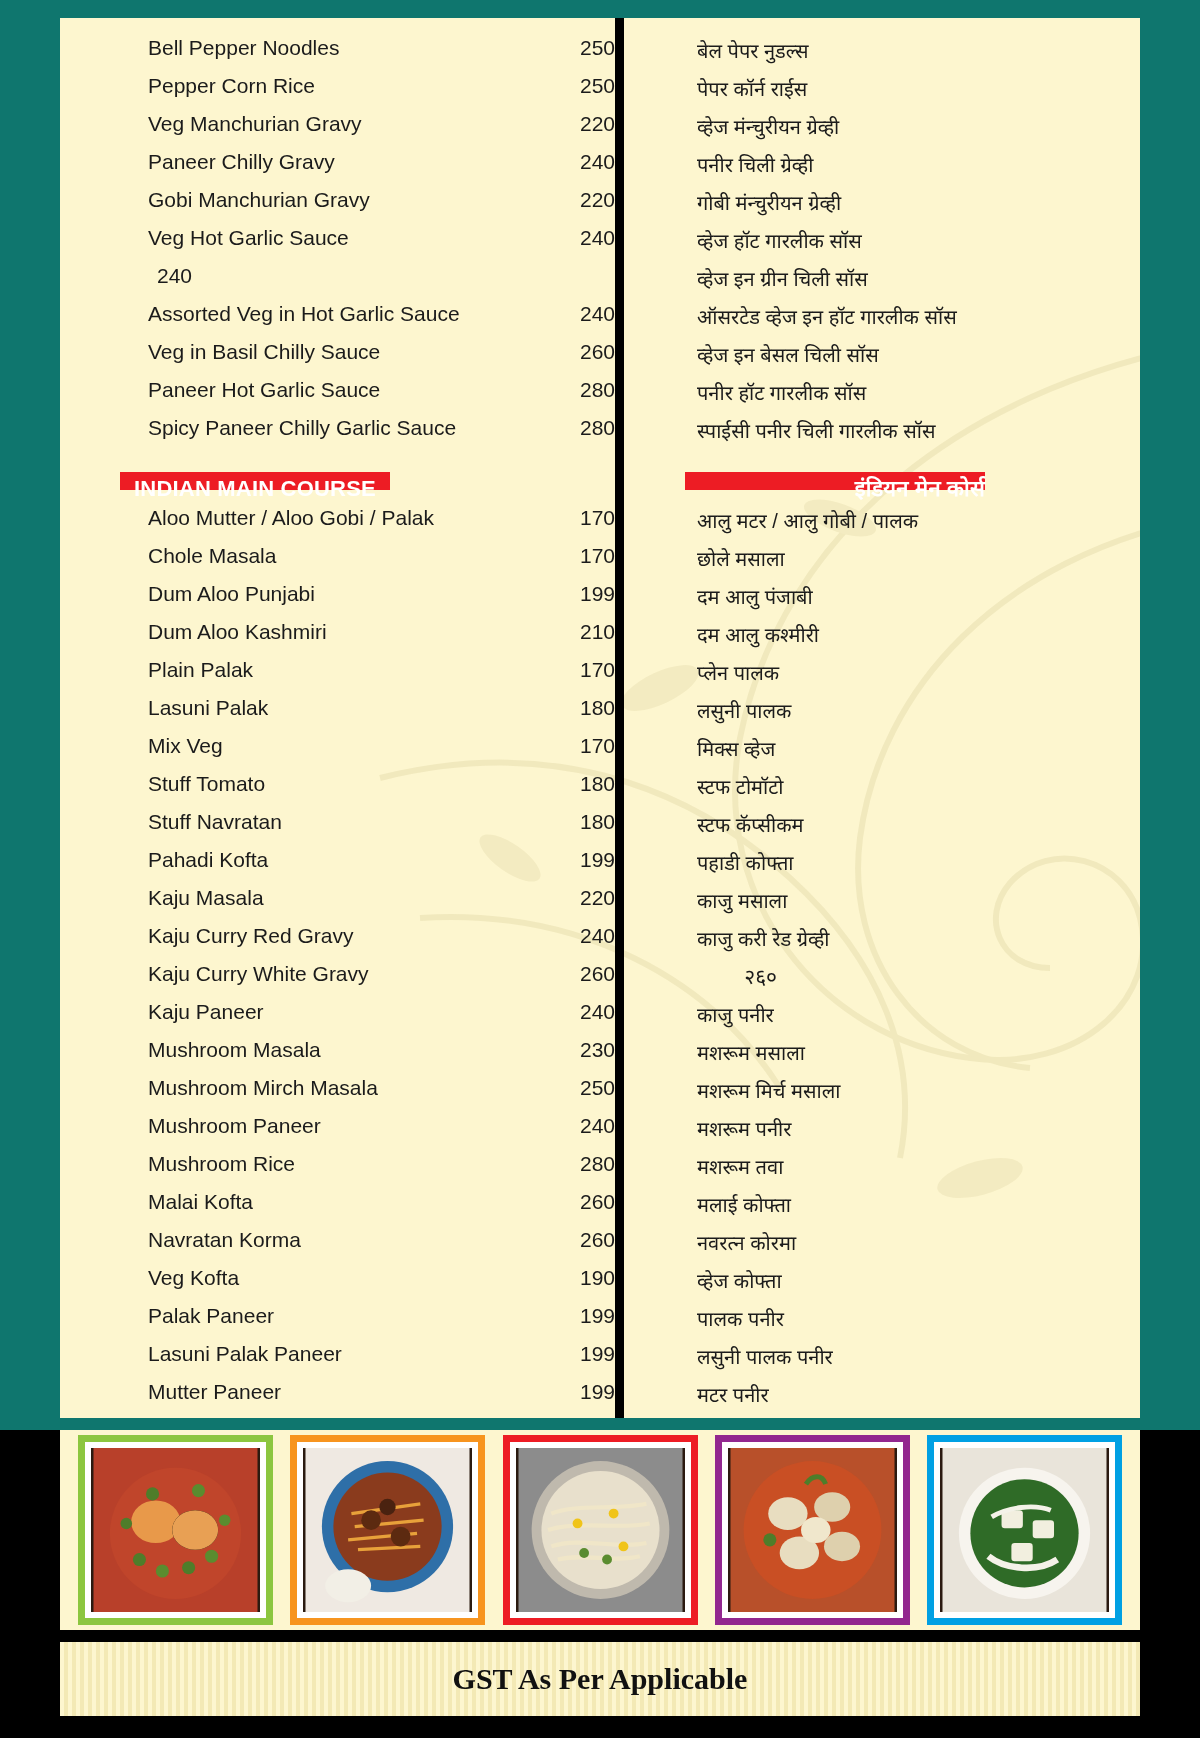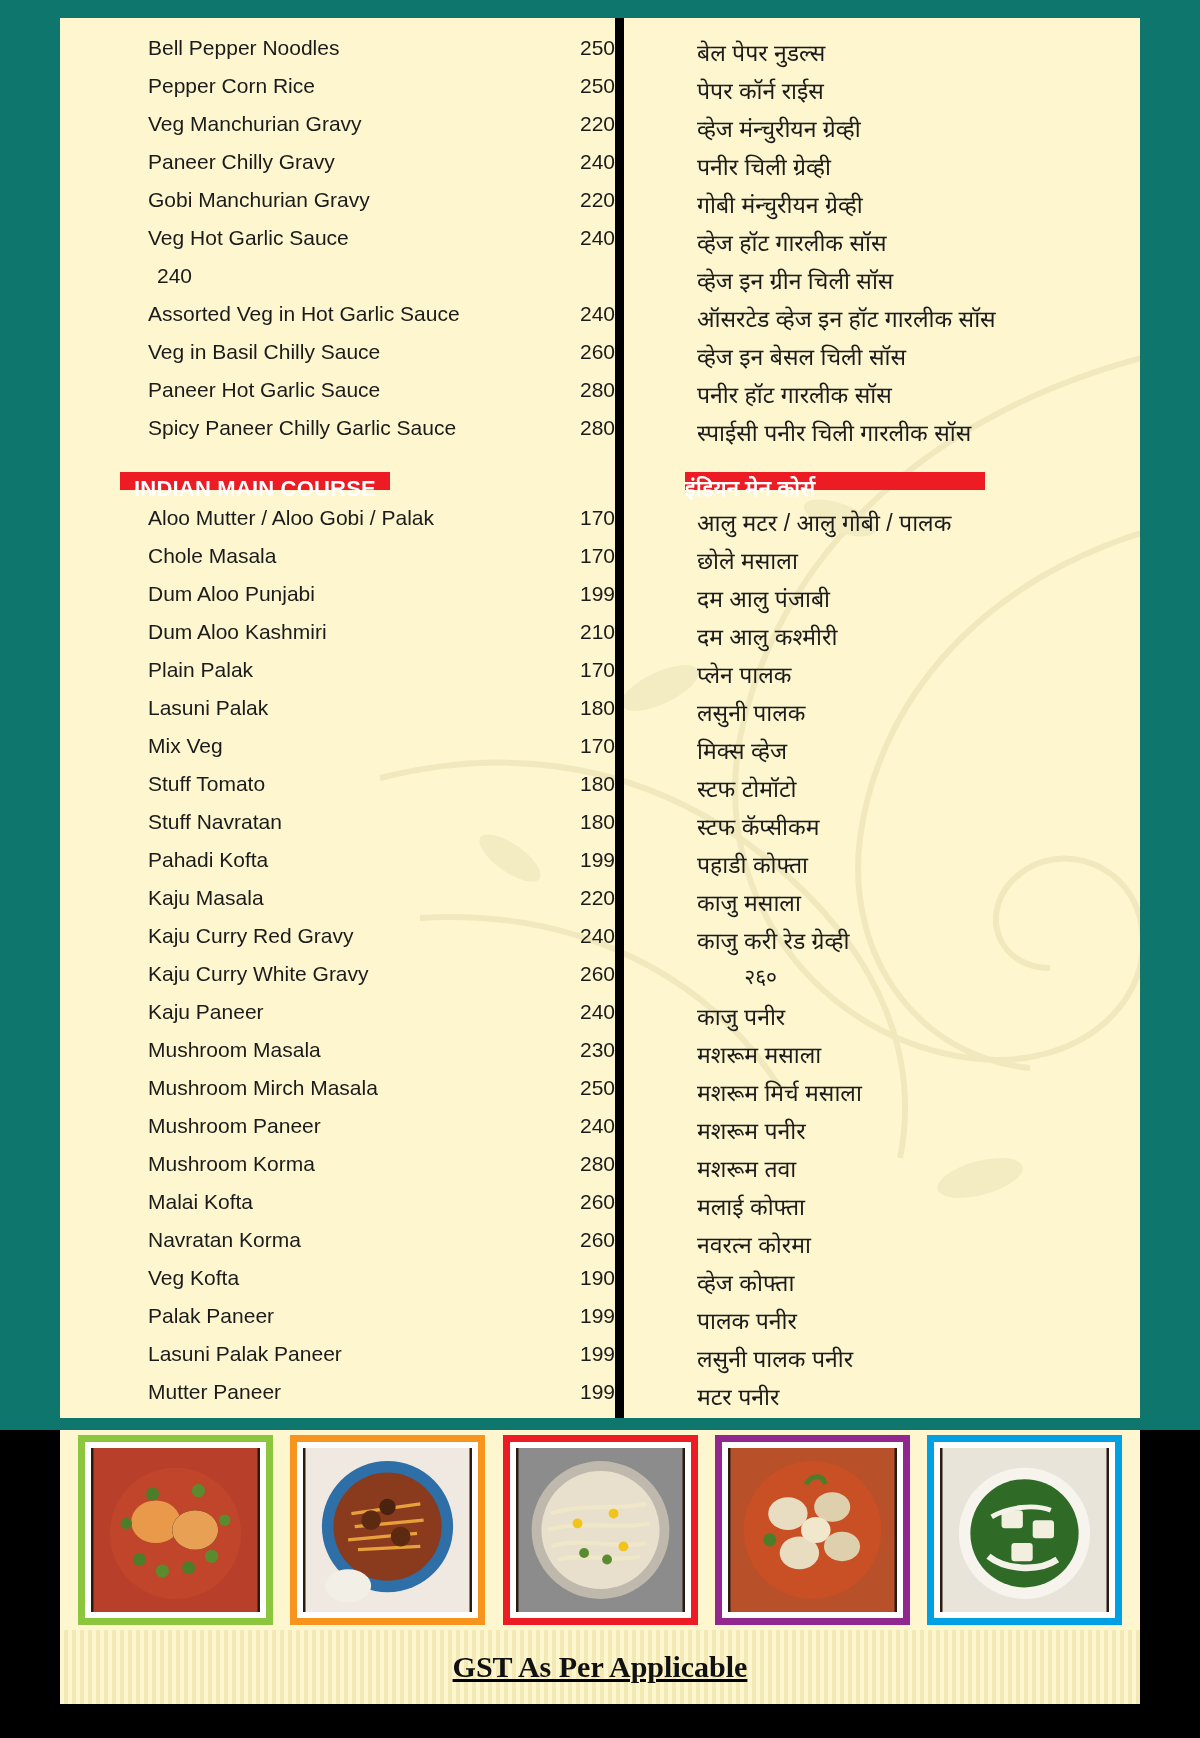--- a/index.html
+++ b/index.html
@@ -80,21 +80,21 @@
   .row .price {
     flex: 0 0 auto;
     width: 92px;
     text-align: right;
     padding-right: 40px;
     font-size: 21px;
     color: #1b1b1b;
   }
   .col-right .row .name {
     padding-left: 12px;
-    font-size: 23px;
+    font-size: 20px;
   }
   .col-right .row .price {
     width: 92px;
     padding-right: 28px;
   }
 
   
   .section-head {
     margin: 10px 0 8px 0;
     height: 34px;
@@ -109,21 +109,21 @@
     height: 18px;
     line-height: 34px;
     padding: 0 14px 0 14px;
     letter-spacing: 0.2px;
     white-space: nowrap;
   }
   .col-left .section-head { padding-left: 20px; }
   .col-right .section-head { padding-left: 0px; }
   .col-right .banner {
     width: 300px;
-    text-align: left;
+    text-align: right;
     padding: 0;
   }
 
   
   .photo-strip {
     position: absolute;
     left: 0;
     top: 1430px;
     width: 1200px;
     height: 200px;
@@ -166,28 +166,27 @@
     position: absolute;
     left: 0;
     top: 1630px;
     width: 1200px;
     height: 108px;
     background: #000;
   }
   .footer .strip {
     position: absolute;
     left: 60px;
-    top: 0;
+    top: 12px;
     width: 1080px;
     height: 74px;
     background: repeating-linear-gradient(90deg, #fdf6cf 0px, #fdf6cf 4px, #f3e9b5 4px, #f3e9b5 8px);
     display: flex;
     align-items: center;
     justify-content: center;
-    text-decoration: underline;
   }
   .footer .gst {
     font-size: 30px;
     font-weight: bold;
     color: #111;
     font-family: "Liberation Serif", serif;
   }
 </style>
 </head>
 <body>
@@ -327,21 +326,21 @@
           </div>
         <div class="row">
             <span class="name">Mushroom Mirch Masala</span>
             <span class="price">250</span>
           </div>
         <div class="row">
             <span class="name">Mushroom Paneer</span>
             <span class="price">240</span>
           </div>
         <div class="row">
-            <span class="name">Mushroom Korma</span>
+            <span class="name">Mushroom Rice</span>
             <span class="price">280</span>
           </div>
         <div class="row">
             <span class="name">Malai Kofta</span>
             <span class="price">260</span>
           </div>
         <div class="row">
             <span class="name">Navratan Korma</span>
             <span class="price">260</span>
           </div>

